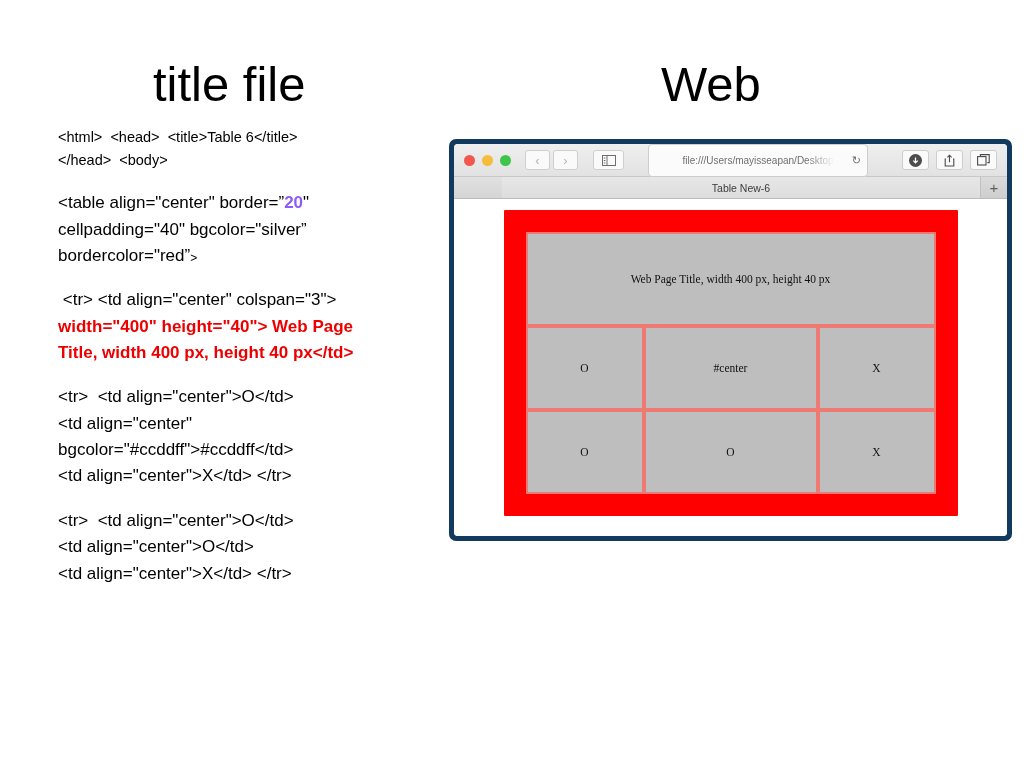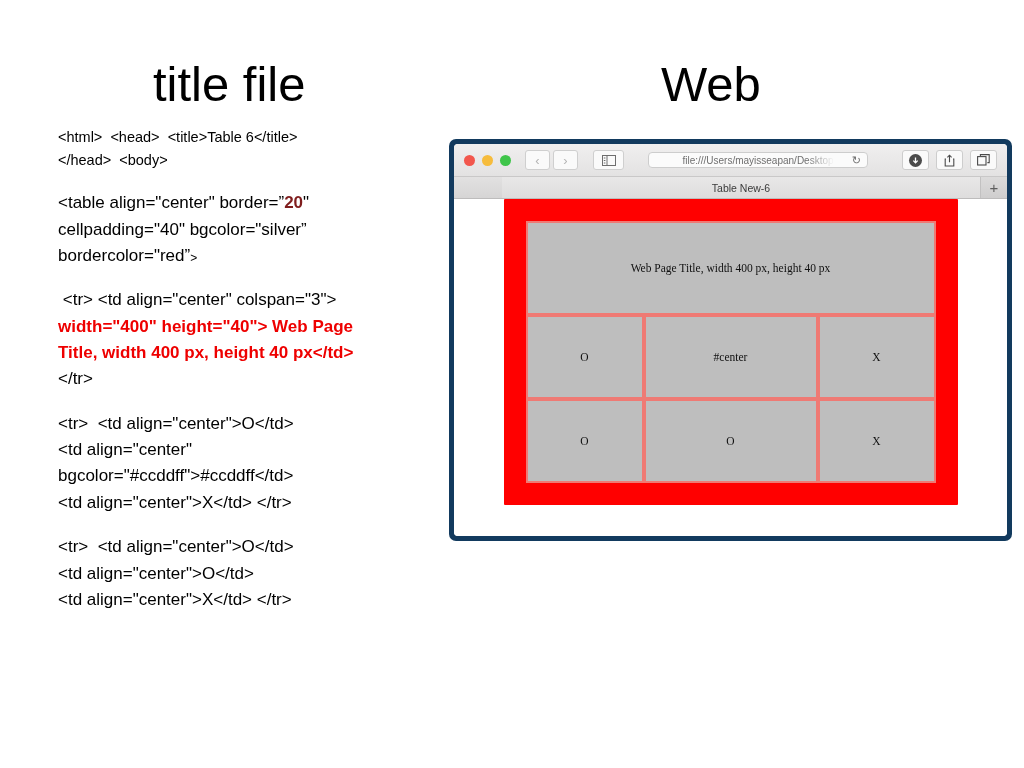--- a/index.html
+++ b/index.html
@@ -43,21 +43,21 @@
     color: #000000;
     white-space: pre-wrap;
     word-break: break-word;
   }
   .code-line.small { font-size: 14.5px; line-height: 1.6; }
   .code-line.red {
     color: #ee0000;
     font-weight: bold;
   }
   .tok-red {
-    color: #7f1d1d;
+    color: #8b5cf6;
     font-weight: bold;
   }
   .tiny-gt { font-size: 12px; vertical-align: -1px; }
 
   
   #browser-window {
     position: absolute;
     left: 449px;
     top: 139px;
     width: 563px;
@@ -120,21 +120,21 @@
   }
   .tbtn.sidebar {
     width: 31px;
     margin-left: 7px;
     color: #6e6e6e;
   }
   .tbtn svg { display: block; }
 
   .urlbar {
     flex: 0 0 220px;
-    height: 16px;
+    height: 33px;
     margin-left: 16px;
     background: #fbfbfb;
     border: 1px solid #cdcdcd;
     border-radius: 4px;
     display: flex;
     align-items: center;
     justify-content: center;
     position: relative;
     box-sizing: border-box;
   }
@@ -213,20 +213,21 @@
     background: linear-gradient(#dcdbdb, #cfcece);
     line-height: 1;
   }
 
   
   .viewport {
     flex: 1;
     background: #ffffff;
     position: relative;
     overflow: hidden;
+    padding-top: 11px;
     box-sizing: border-box;
   }
 
   
   .tbl-wrap {
     width: 100%;
     display: flex;
     justify-content: center;
   }
   table.demo {
@@ -275,21 +276,20 @@
   <div class="code-block">
     <div class="code-line">&lt;table align="center" border=”<span class="tok-red">20</span>"</div>
     <div class="code-line">cellpadding="40" bgcolor="silver”</div>
     <div class="code-line">bordercolor="red”<span class="tiny-gt">&gt;</span></div>
   </div>
 
   <div class="code-block">
     <div class="code-line"> &lt;tr&gt; &lt;td align="center" colspan="3"&gt;</div>
     <div class="code-line red">width="400" height="40"&gt; Web Page</div>
     <div class="code-line red">Title, width 400 px, height 40 px&lt;/td&gt;</div>
-    <div class="code-line">&lt;/tr&gt;</div>
   </div>
 
   <div class="code-block">
     <div class="code-line">&lt;tr&gt;  &lt;td align="center"&gt;O&lt;/td&gt;</div>
     <div class="code-line">&lt;td align="center"</div>
     <div class="code-line">bgcolor="#ccddff"&gt;#ccddff&lt;/td&gt;</div>
     <div class="code-line">&lt;td align="center"&gt;X&lt;/td&gt; &lt;/tr&gt;</div>
   </div>
 
   <div class="code-block">

